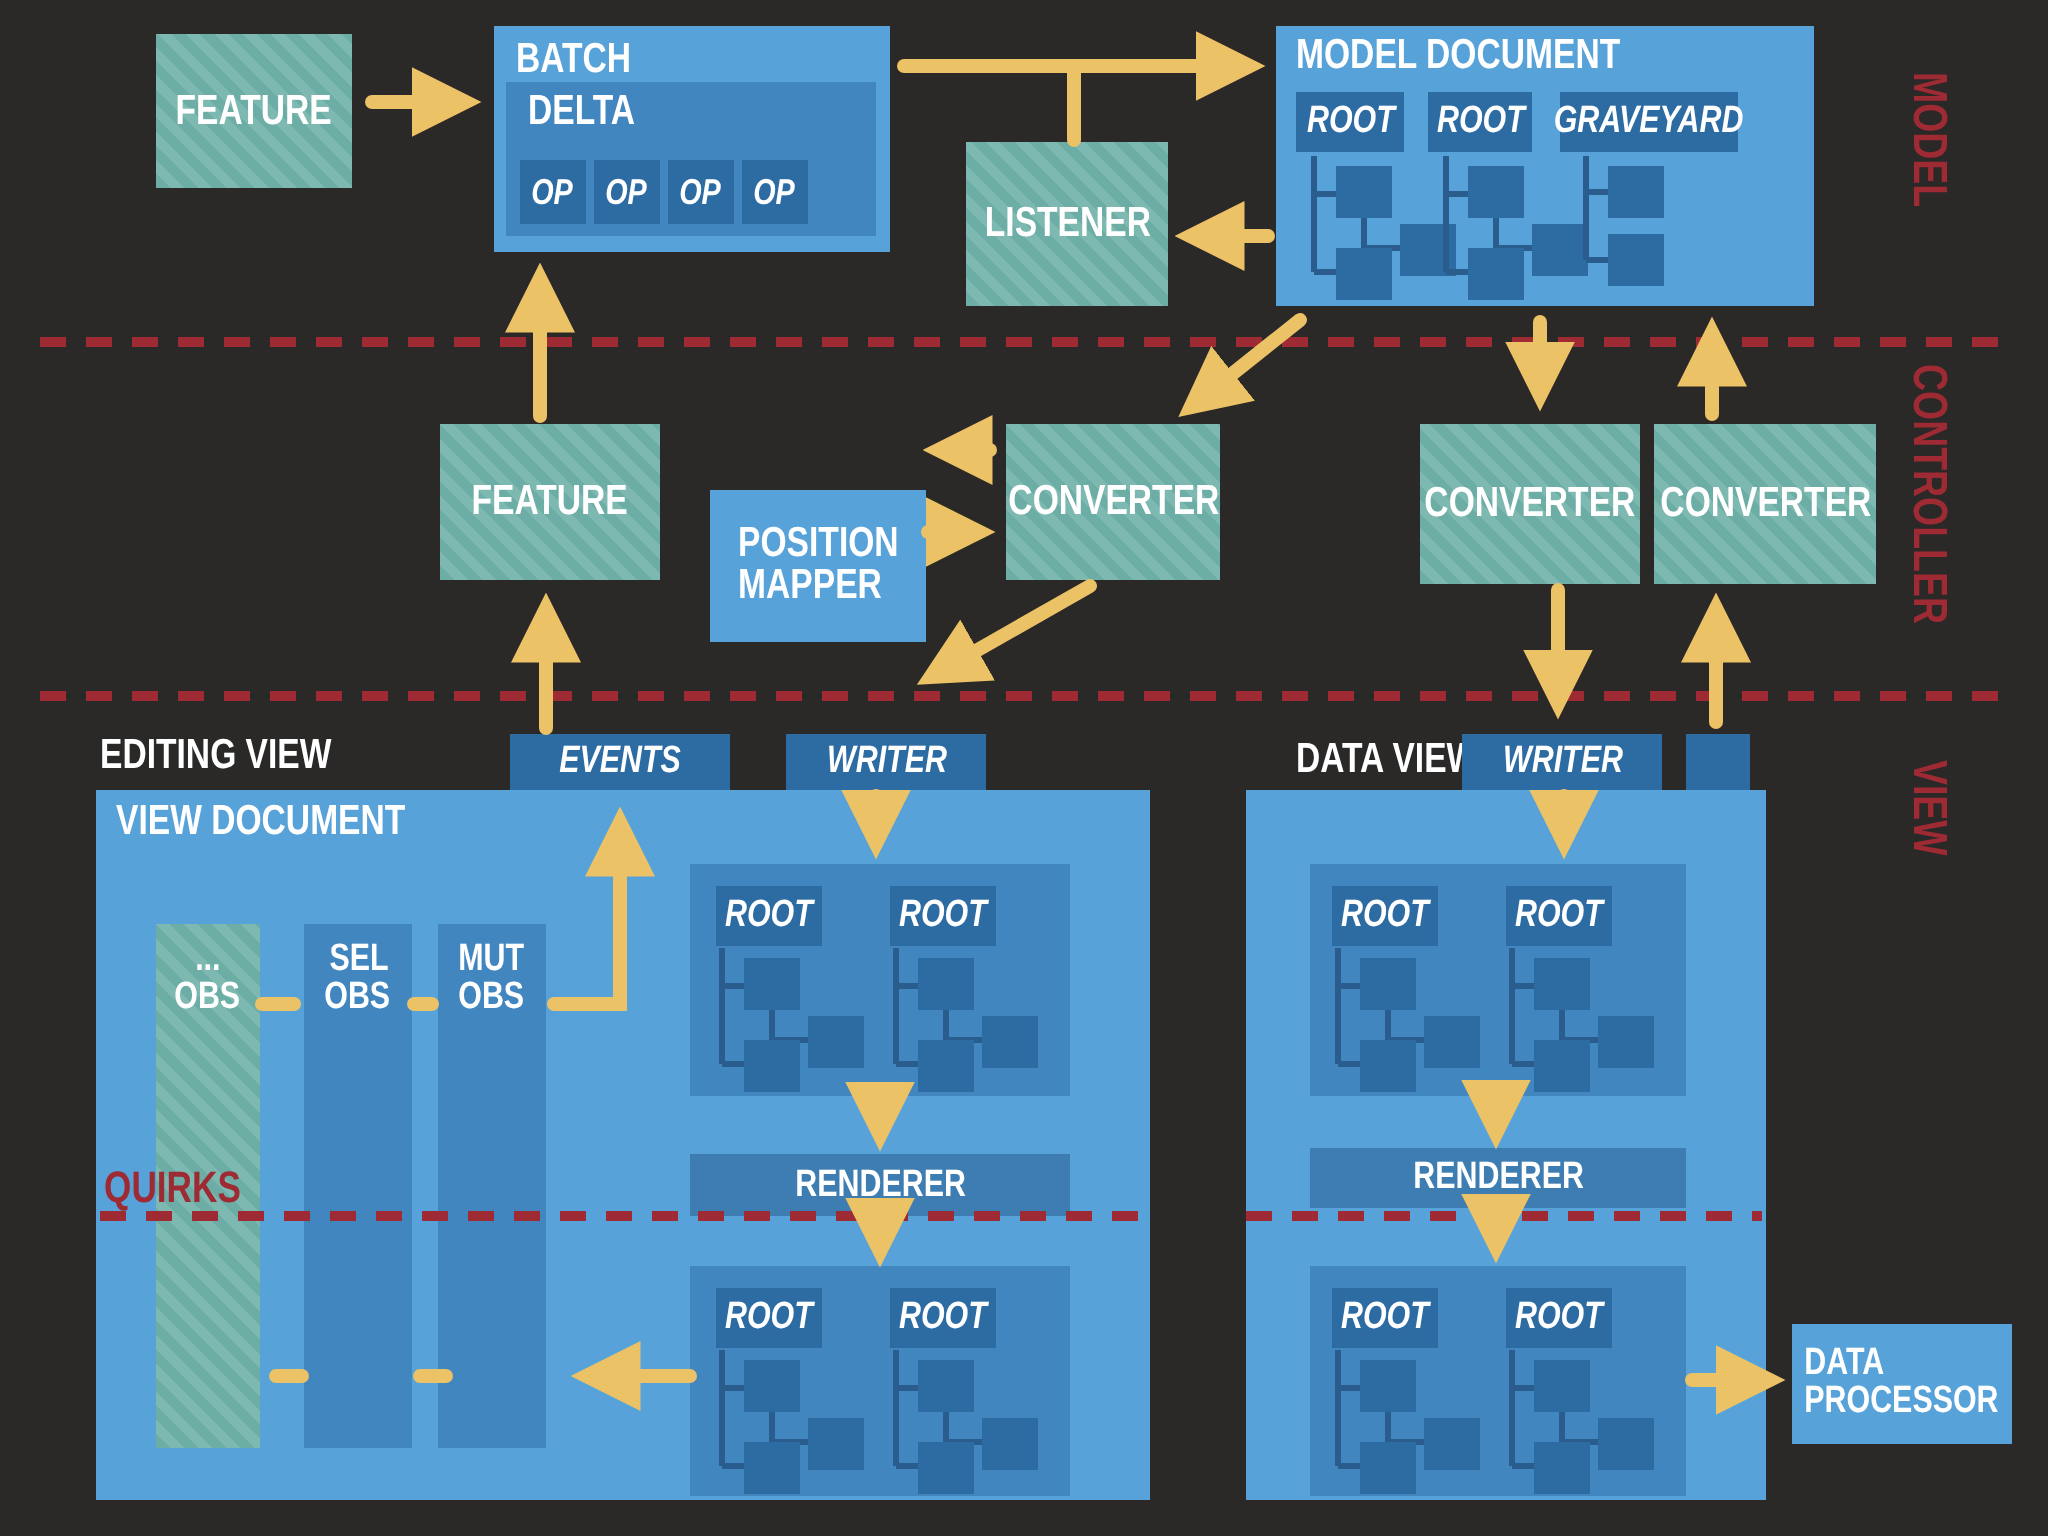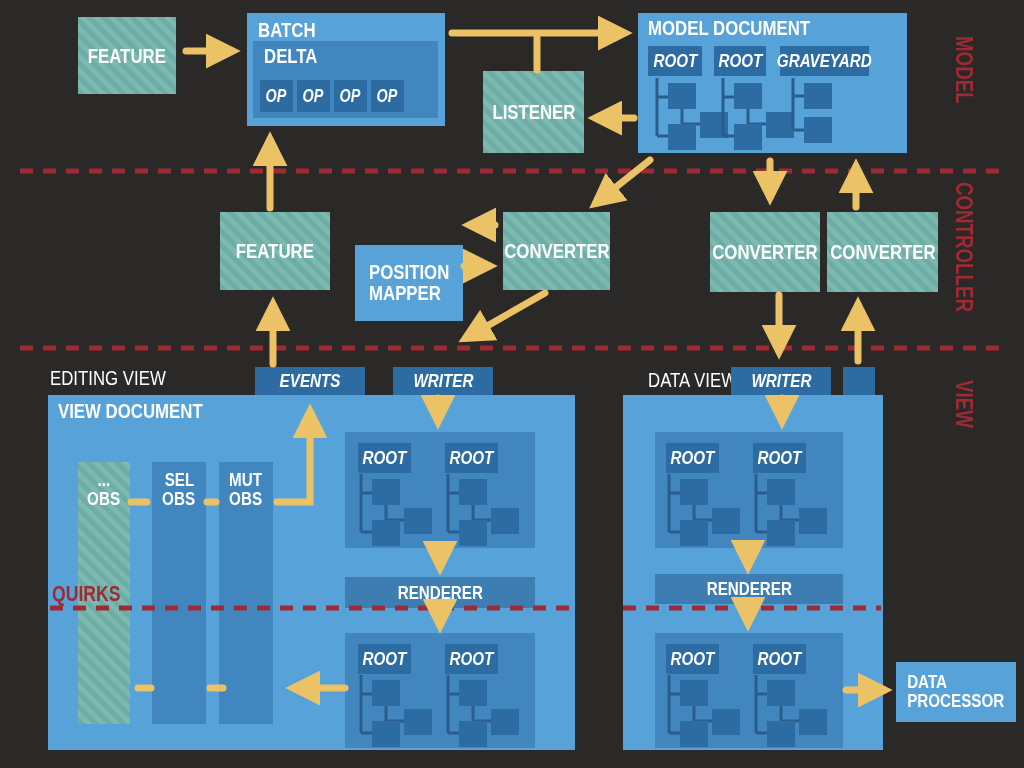--- a/index.html
+++ b/index.html
@@ -20,21 +20,21 @@
   .lbl{color:#fff;font-weight:700;}
   .c{display:inline-block;transform:scaleX(.8);transform-origin:center;white-space:nowrap;line-height:1.02;}
   .cl{transform-origin:left center;}
   .hdr{position:absolute;left:11px;top:5px;color:#fff;font-weight:700;font-size:21px;}
   .f21{font-size:21px;} .f19{font-size:19px;} .f18{font-size:18px;}
   .two{line-height:.98;}
   .coltext{position:absolute;left:0;right:0;top:8px;display:flex;flex-direction:column;
            align-items:center;color:#fff;font-weight:700;font-size:19px;}
   .lane{position:absolute;writing-mode:vertical-rl;color:var(--red,#9e2a33);
         font-weight:700;font-size:24px;line-height:1;transform:scaleY(.78);transform-origin:center top;}
-  .freelabel{position:absolute;color:#fff;font-weight:400;font-size:21px;}
+  .freelabel{position:absolute;color:#fff;font-weight:700;font-size:21px;}
   #quirks{position:absolute;color:var(--red,#9e2a33);font-weight:700;font-size:22px;z-index:40;}
   .tree{position:absolute;width:92px;height:72px;}
   #arrows{position:absolute;left:0;top:0;z-index:30;pointer-events:none;}
 </style>
 </head>
 <body>
 
 <div id="stage">
 
   <div class="box teal center" style="left:78px;top:17px;width:98px;height:77px;">
@@ -319,21 +319,21 @@
           <path d="M34,31 V46 H52"></path>
           <path d="M9,58 H20"></path>
         </g>
         <g style="fill:var(--blue-dark,#2d6ba3)">
           <rect x="20" y="5" width="28" height="26"></rect>
           <rect x="52" y="34" width="28" height="26"></rect>
           <rect x="20" y="46" width="28" height="26"></rect>
         </g>
       </svg></div>
 
-  <div class="box lightblue center" style="left:896px;top:662px;width:120px;height:60px;">
+  <div class="box lightblue center" style="left:896px;top:662px;width:110px;height:60px;">
     <span class="c two lbl f19">
       <div>DATA</div>
       <div>PROCESSOR</div>
     </span>
   </div>
 
   <div class="lane" style="left:952px;top:36px;">MODEL</div>
   <div class="lane" style="left:952px;top:182px;">CONTROLLER</div>
   <div class="lane" style="left:952px;top:380px;">VIEW</div>
 

